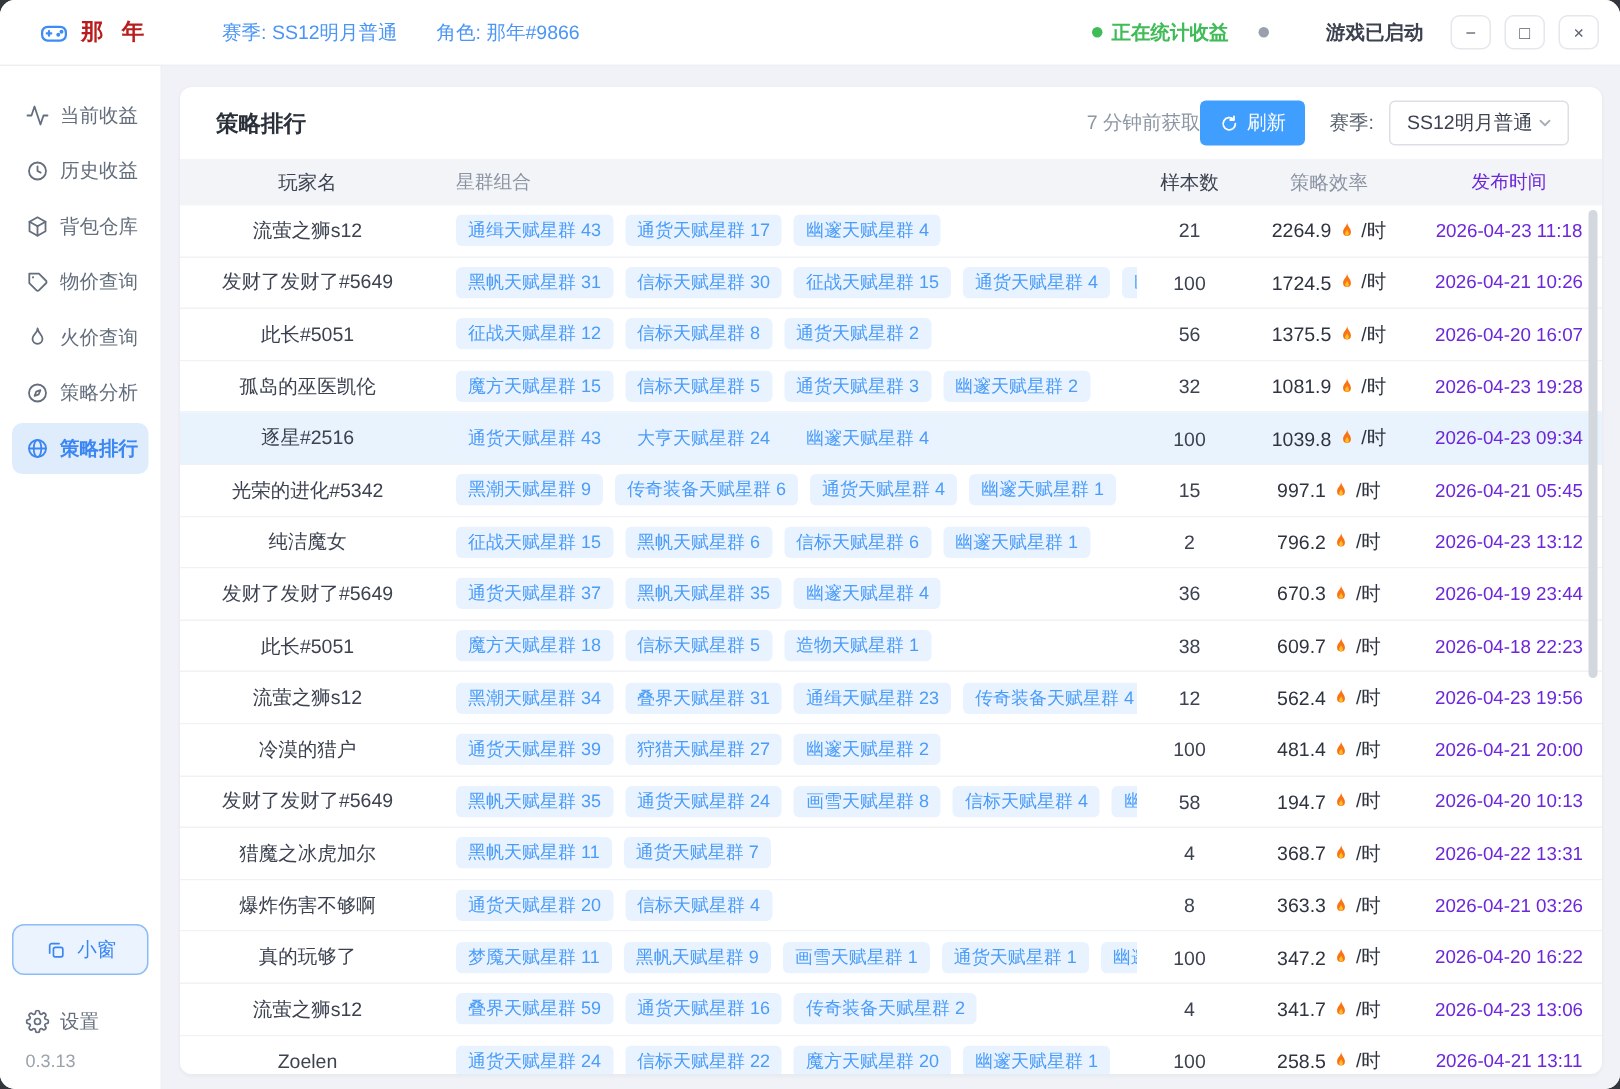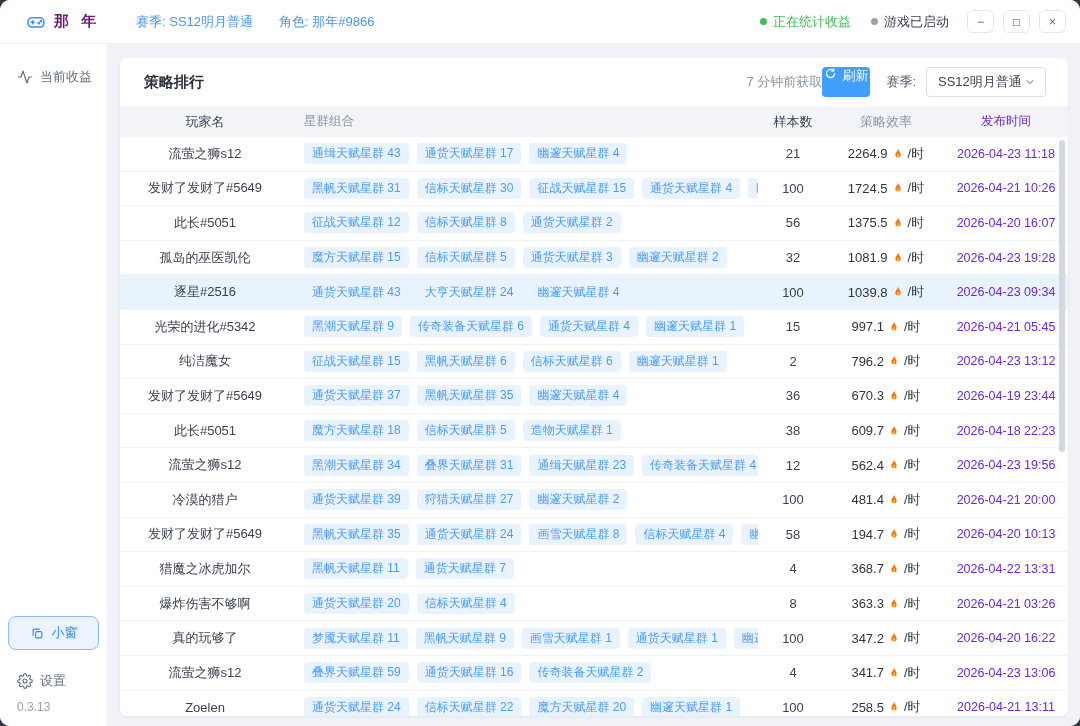--- a/index.html
+++ b/index.html
@@ -3,56 +3,56 @@
 <meta charset="utf-8">
 <style>
   * { margin:0; padding:0; box-sizing:border-box; }
   html,body { width:1080px; height:726px; background:#33363c; font-family:"Liberation Sans","DejaVu Sans",sans-serif; }
   .window { width:1080px; height:726px; background:#fff; border-radius:10px; overflow:hidden; display:flex; flex-direction:column; }
 
   
   .topbar { height:44px; background:#fff; border-bottom:1px solid #edeff3; display:flex; align-items:center; flex-shrink:0; }
   .logo-zone { width:108px; display:flex; align-items:center; gap:8px; padding-left:26px; flex-shrink:0; }
   .logo-zone svg { width:20px; height:20px; color:#3b8cf4; }
-  .app-name { font-size:15px; font-weight:700; color:#701a75; letter-spacing:4px; white-space:nowrap; }
-  .top-meta { display:flex; align-items:center; gap:26px; margin-left:28px; font-size:13px; }
+  .app-name { font-size:15px; font-weight:700; color:#b91c1c; letter-spacing:4px; white-space:nowrap; }
+  .top-meta { display:flex; align-items:center; gap:26px; margin-left:40px; font-size:13px; }
   .meta-item { color:#4a95f5; white-space:nowrap; }
   .top-spacer { flex:1; }
-  .status-group { display:flex; align-items:center; gap:20px; margin-right:18px; font-size:13px; }
+  .status-group { display:flex; align-items:center; gap:20px; margin-right:18px; font-size:13px;font-weight:bold; }
   .status { display:flex; align-items:center; gap:6px; white-space:nowrap; }
   .dot { width:7px; height:7px; border-radius:50%; display:inline-block; }
   .dot-green { background:#3fbb58; }
   .dot-gray { background:#9aa0ab; }
   .status-green { color:#3fbb58; }
-  .status-dark { color:#3c4250; }
+  .status-dark { color:#3c4250;margin-left:32px; }
   .win-controls { display:flex; align-items:center; gap:9px; margin-right:14px; }
   .win-btn { width:27px; height:23px; border:1px solid #e4e7ec; border-radius:6px; background:#fff; display:flex; align-items:center; justify-content:center; color:#5b6470; font-size:12px; line-height:1; cursor:pointer; }
 
   
   .app-body { flex:1; display:flex; overflow:hidden; }
   .sidebar { width:108px; background:#fff; border-right:1px solid #eef0f4; display:flex; flex-direction:column; padding-top:16px; flex-shrink:0; }
-  .nav { flex:1; display:flex; gap:3px; }
+  .nav { flex:1; display:flex; flex-direction:column; gap:3px; }
   .nav-item { height:34px; margin:0 8px; border-radius:7px; display:flex; align-items:center; gap:7px; padding:0 9px; color:#646e7d; font-size:13px; cursor:pointer; white-space:nowrap; }
   .nav-item svg { width:16px; height:16px; flex-shrink:0; }
   .nav-item.active { background:#dfecfc; color:#3a86f3; font-weight:700; }
   .sidebar-bottom { padding:0 8px 10px 8px;margin-top:32px; }
   .mini-btn { height:34px; border:1px solid #8cbcf7; background:#eaf3fe; color:#3a86f3; border-radius:8px; display:flex; align-items:center; justify-content:center; gap:7px; font-size:13px; cursor:pointer; margin-bottom:16px; }
   .mini-btn svg { width:15px; height:15px; }
   .settings-row { display:flex; align-items:center; gap:7px; color:#646e7d; font-size:13px; padding:0 9px; height:30px; cursor:pointer; }
   .settings-row svg { width:16px; height:16px; }
   .version { color:#9aa2ad; font-size:12px; padding:4px 9px 2px 9px; }
 
   
   .main { flex:1; background:#f0f2f7; padding:14px 12px 10px 12px; overflow:hidden; }
   .card { background:#fff; border-radius:8px; height:100%; box-shadow:0 1px 3px rgba(20,30,50,.05); display:flex; flex-direction:column; position:relative; overflow:hidden; }
   .card-header { height:48px; display:flex; align-items:center; padding:0 22px 0 24px; flex-shrink:0; }
   .card-title { font-size:15px; font-weight:700; color:#2b313b; }
   .ch-spacer { flex:1; }
   .fetched { color:#8d96a3; font-size:13px; white-space:nowrap; }
-  .refresh-btn { background:#409eff; border:none; color:#fff; height:30px; border-radius:4px; padding:0 2px; font-size:13px; display:flex; align-items:flex-start; gap:5px; cursor:pointer; white-space:nowrap; }
+  .refresh-btn { background:#409eff; border:none; color:#fff; height:30px; border-radius:4px; padding:0 13px; font-size:13px; display:flex; align-items:center; gap:5px; cursor:pointer; white-space:nowrap; }
   .refresh-btn svg { width:13px; height:13px; }
   .season-label { color:#59626f; font-size:13px; margin:0 10px 0 16px; white-space:nowrap; }
   .season-select { width:120px; height:30px; border:1px solid #dcdfe6; border-radius:4px; background:#fff; display:flex; align-items:center; justify-content:space-between; padding:0 9px 0 11px; font-size:13px; color:#3c4250; cursor:pointer; white-space:nowrap; }
   .season-select svg { width:12px; height:12px; color:#a8aeb8; }
 
   
   .thead, .trow { display:grid; grid-template-columns:170px 1fr 70px 116px 124px; align-items:center; }
   .thead { background:#f2f4f8; height:31px; color:#8b94a3; font-size:12.5px; flex-shrink:0; }
   .tbody { flex:1; overflow:hidden; }
   .trow { height:34.6px; border-bottom:1px solid #f0f2f5; background:#fff; cursor:pointer; }

